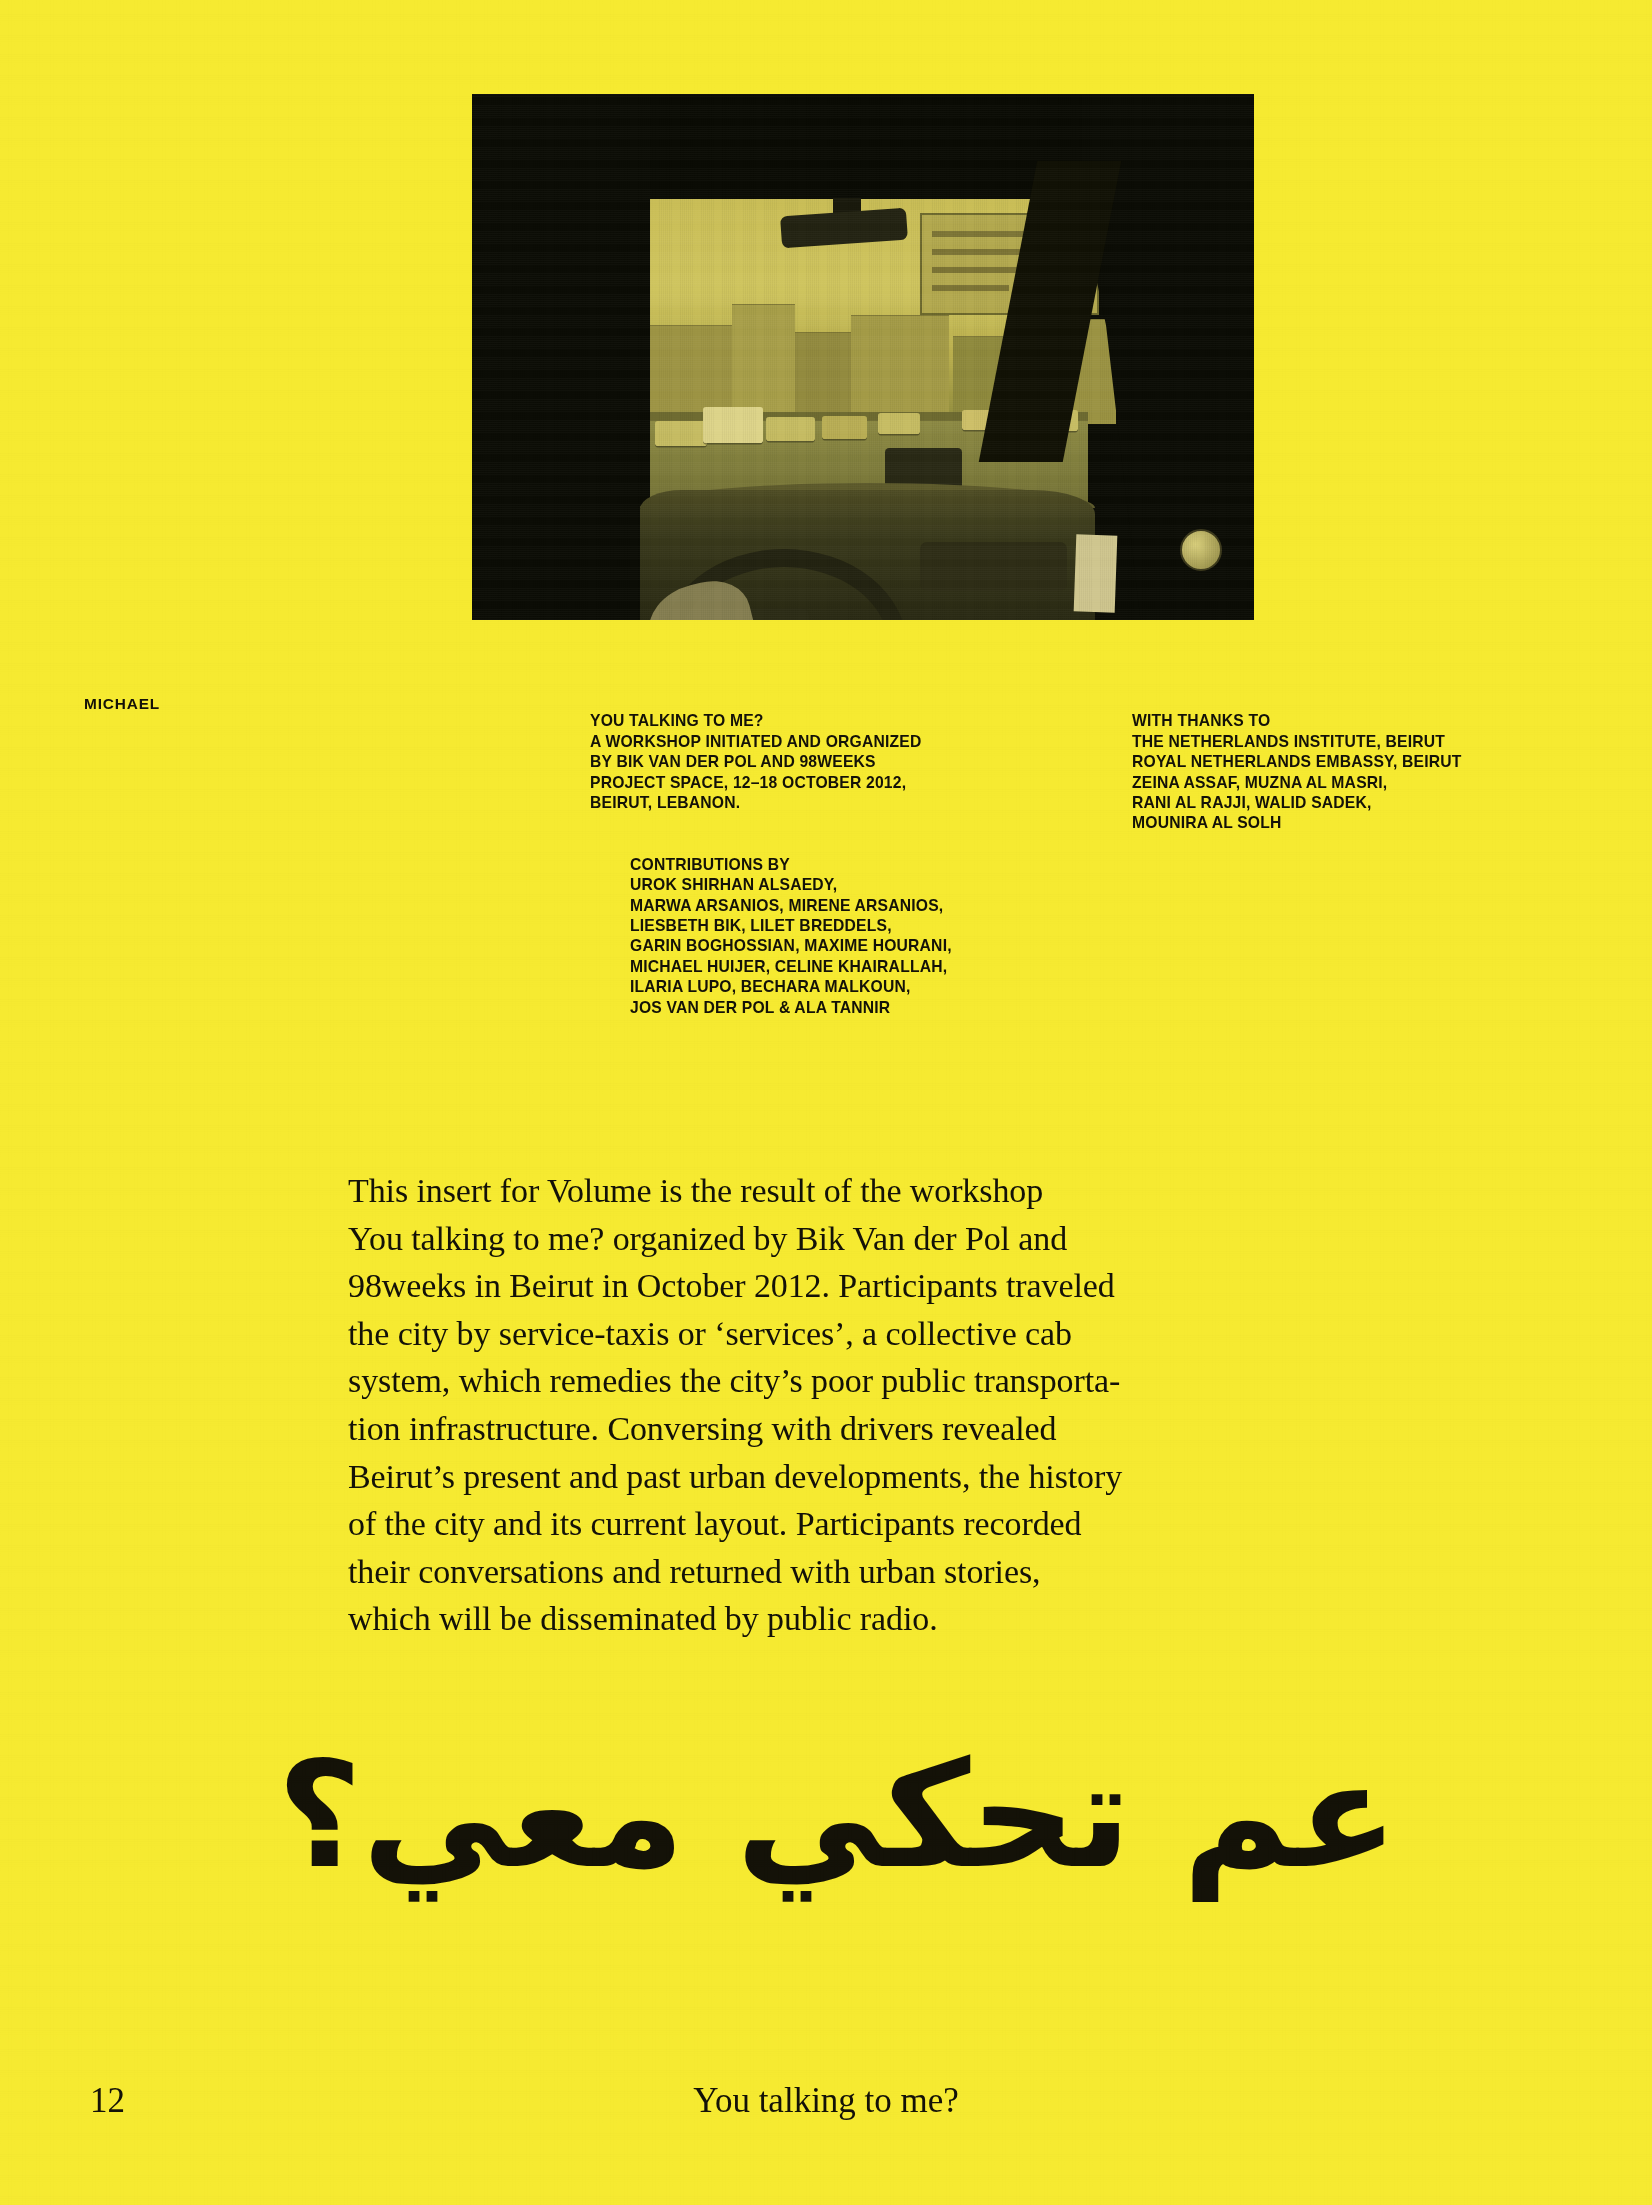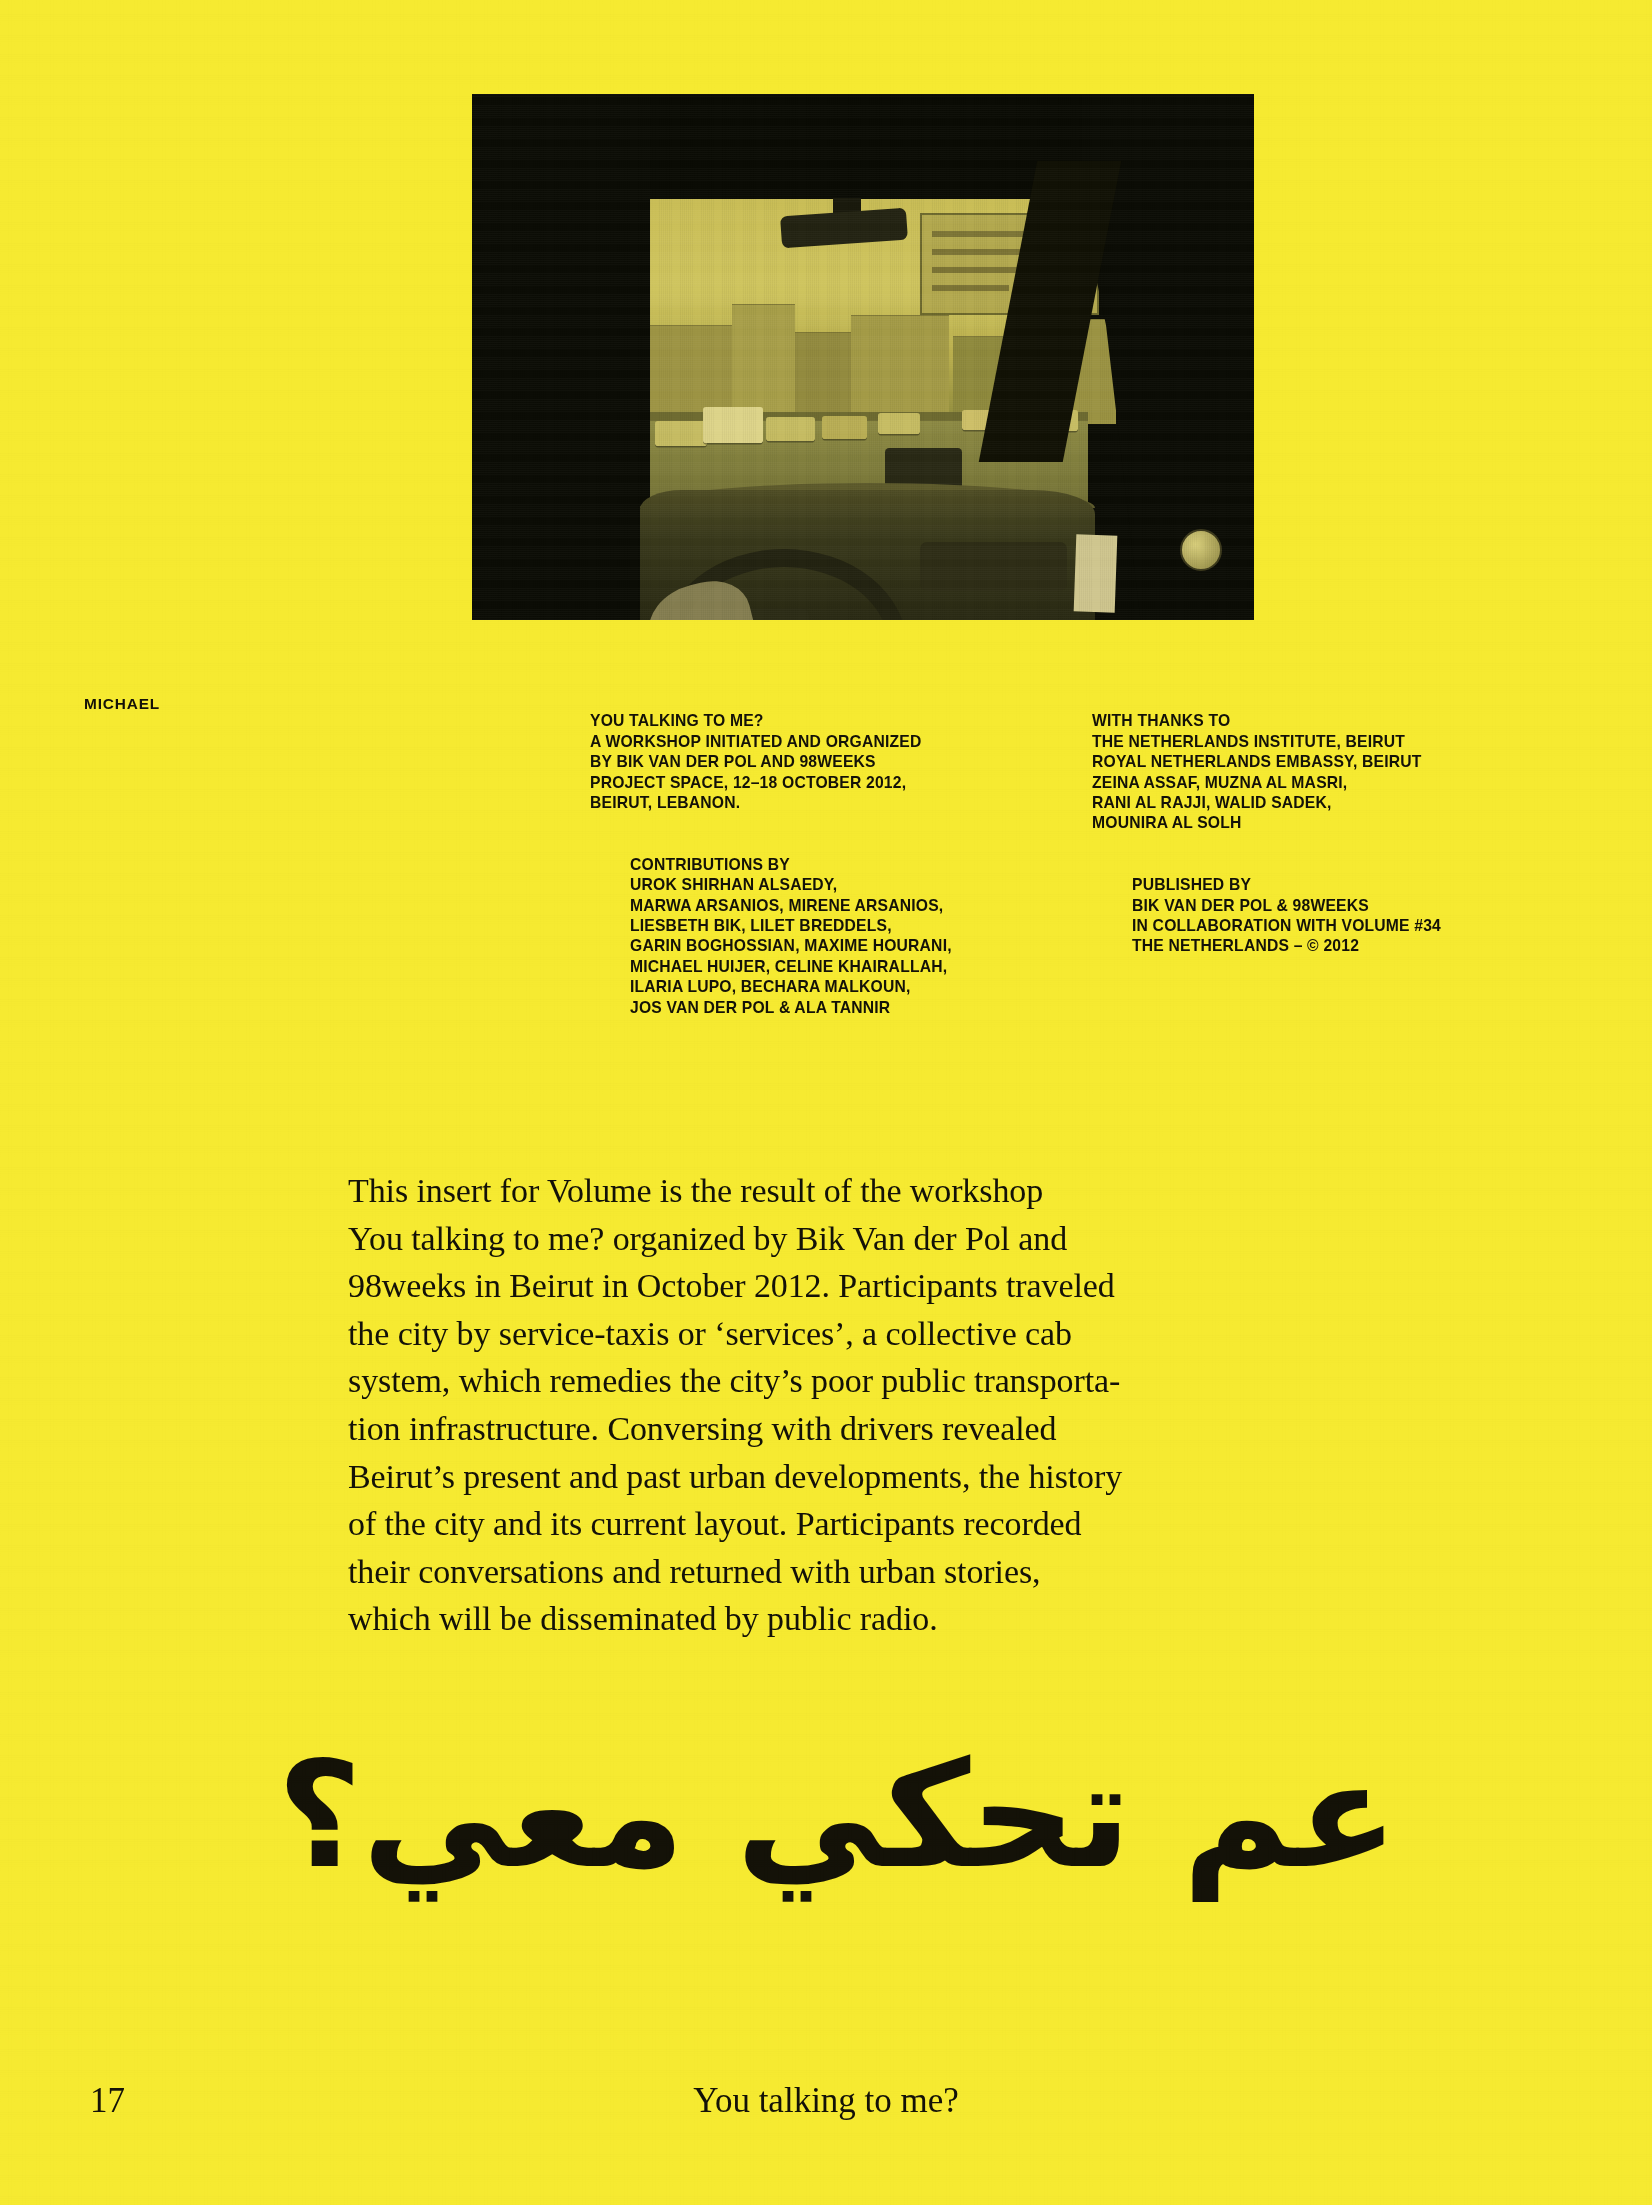--- a/index.html
+++ b/index.html
@@ -330,36 +330,32 @@
 JOS VAN DER POL &amp; ALA TANNIR</p>
 </div>
 
 <div class="col-block col-right">
   <p class="para">WITH THANKS TO
 THE NETHERLANDS INSTITUTE, BEIRUT
 ROYAL NETHERLANDS EMBASSY, BEIRUT
 ZEINA ASSAF, MUZNA AL MASRI,
 RANI AL RAJJI, WALID SADEK,
 MOUNIRA AL SOLH</p>
-  <p class="para">PUBLISHED BY
-BIK VAN DER POL &amp; 98WEEKS
-IN COLLABORATION WITH VOLUME #34
-THE NETHERLANDS – © 2012</p>
 </div>
 
 <div class="body-text">This insert for Volume is the result of the workshop
 You talking to me? organized by Bik Van der Pol and
 98weeks in Beirut in October 2012. Participants traveled
 the city by service-taxis or ‘services’, a collective cab
 system, which remedies the city’s poor public transporta-
 tion infrastructure. Conversing with drivers revealed
 Beirut’s present and past urban developments, the history
 of the city and its current layout. Participants recorded
 their conversations and returned with urban stories,
 which will be disseminated by public radio.</div>
 
 <div class="arabic">عم تحكي معي؟</div>
 
-<div class="folio">17</div>
+<div class="folio">12</div>
 <div class="running-title">You talking to me?</div>
 
 <div class="grain"></div>
 
 
 </body></html>

